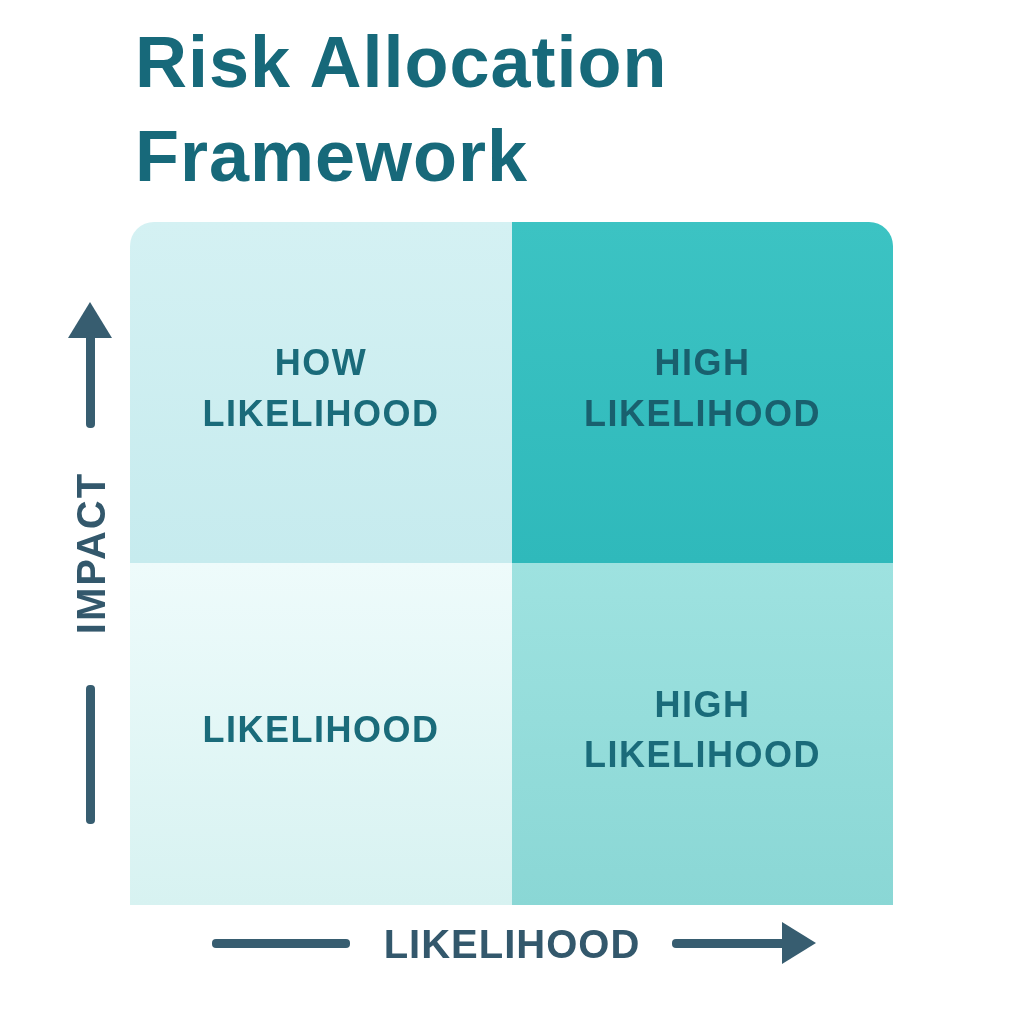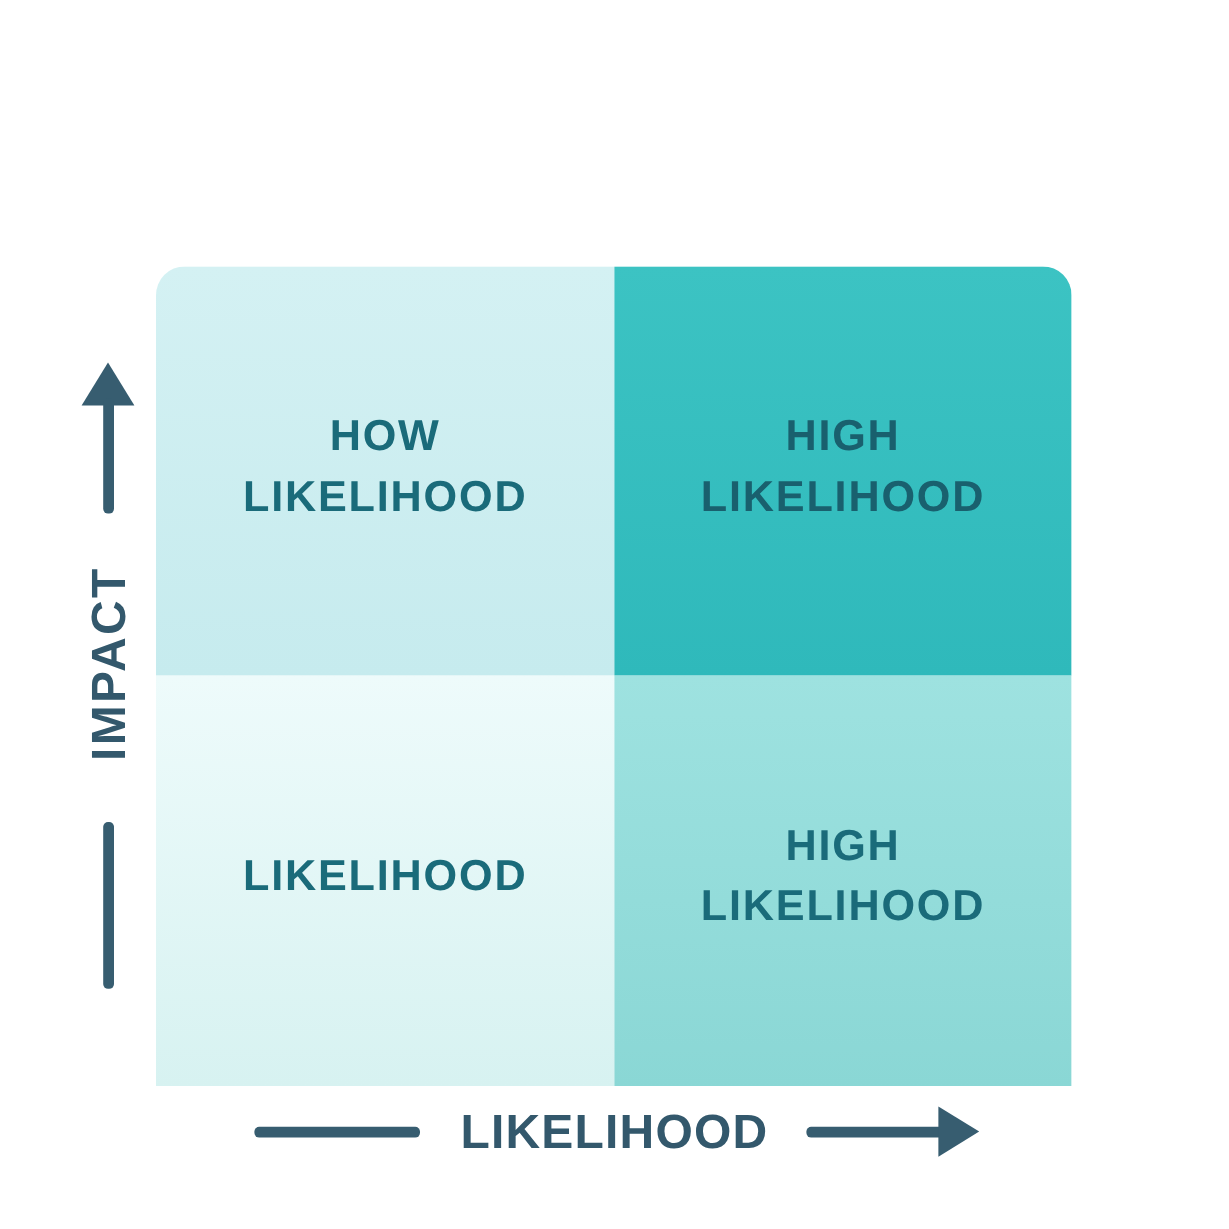--- a/index.html
+++ b/index.html
@@ -80,20 +80,24 @@
     border-top:21px solid transparent;
     border-bottom:21px solid transparent;
     border-left:34px solid #375d70;
   }
 </style>
 </head>
 <body>
 
 <div class="page">
 
+  <div class="title">
+    <div>Risk Allocation</div>
+    <div>Framework</div>
+  </div>
 
   <div class="matrix">
     <div class="quadrant q-tl">
       <div>HOW</div>
       <div>LIKELIHOOD</div>
     </div>
     <div class="quadrant q-tr">
       <div>HIGH</div>
       <div>LIKELIHOOD</div>
     </div>

